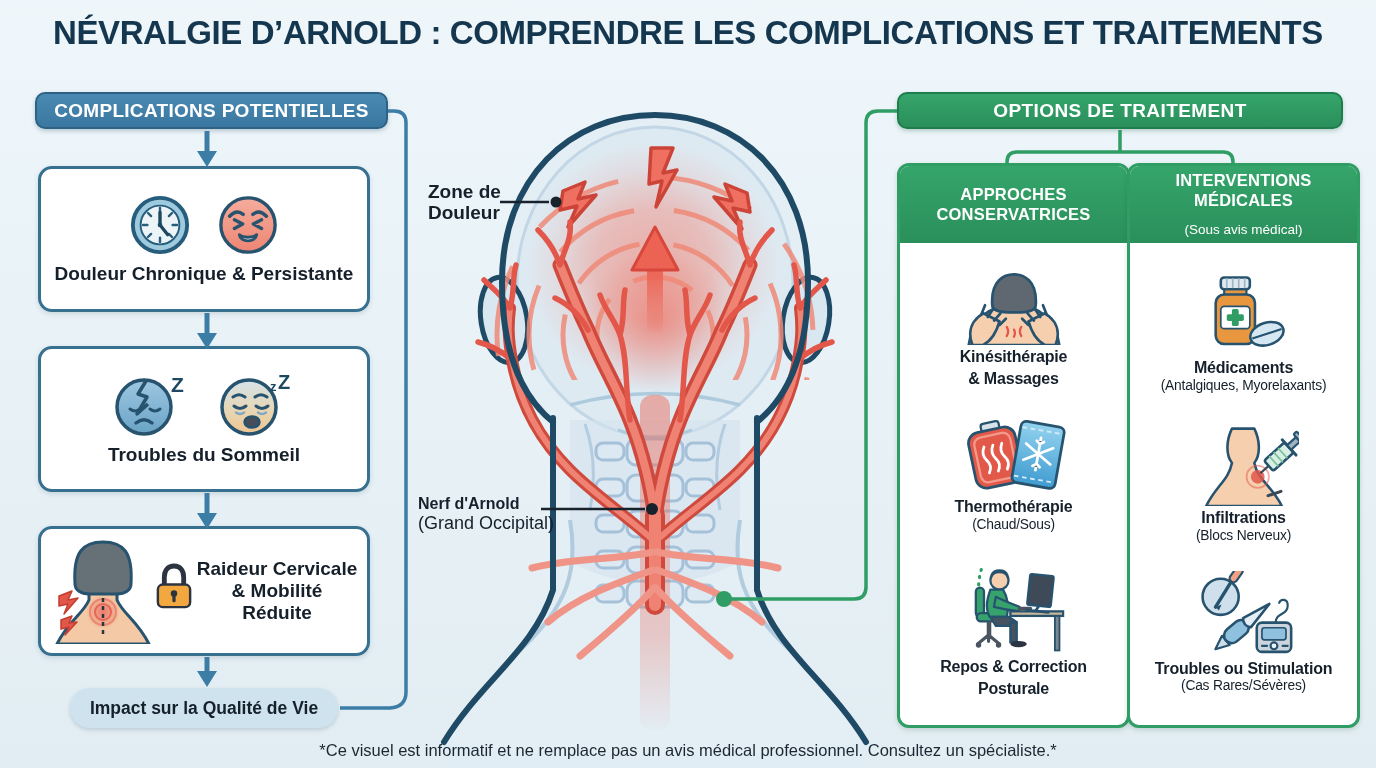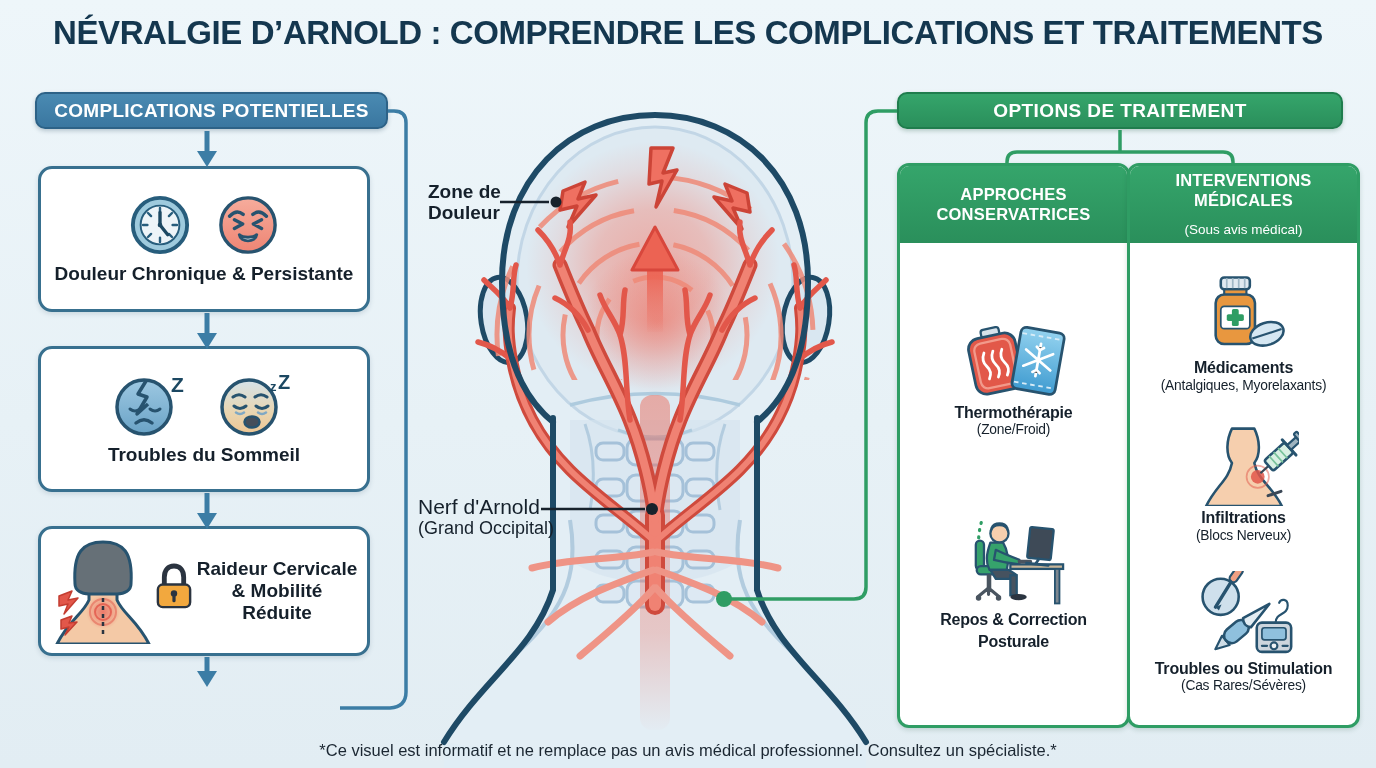--- a/index.html
+++ b/index.html
@@ -32,21 +32,21 @@
                 display:flex;flex-direction:column;justify-content:center;text-align:center;padding:4px 2px;}
   .tcard .chead .t{font-size:16.5px;font-weight:800;line-height:1.18;letter-spacing:.2px;}
   .tcard .chead .s{font-size:13.5px;font-weight:400;line-height:1.15;margin-top:12px;}
   .tcard .cbody{flex:1;display:flex;flex-direction:column;justify-content:space-evenly;
                 align-items:center;padding:4px 2px;}
   .titem{display:flex;flex-direction:column;align-items:center;}
   .titem .l1{font-size:16px;font-weight:700;line-height:1.18;text-align:center;letter-spacing:-0.2px;margin-top:3px;}
   .titem .l2{font-size:13.8px;font-weight:400;line-height:1.15;text-align:center;letter-spacing:-0.2px;}
   .anno{z-index:6;}
   .anno .b1{font-size:19px;font-weight:700;line-height:1.12;}
-  .nerve-l{font-size:21px;font-weight:400;line-height:1.1;}
+  .nerve-l{font-size:16px;font-weight:700;line-height:1.1;}
   .nerve-s{font-size:18px;font-weight:400;line-height:1.15;}
   .footer{left:0;top:741px;width:1376px;text-align:center;font-size:16.5px;font-weight:500;
           color:#1b2732;z-index:6;}
   svg{display:block;}
   #overlay{position:absolute;left:0;top:0;z-index:5;pointer-events:none;}
   #anat{position:absolute;left:420px;top:90px;z-index:1;}
 </style>
 </head>
 <body>
 
@@ -275,29 +275,43 @@
         <circle cx="26" cy="39" r="4" fill="#2b3440"></circle>
           <rect x="24" y="41" width="4" height="9" rx="2" fill="#2b3440"></rect>
       </svg>
     </div>
     <div style="flex:1;text-align:center;">
       <div class="lbl" style="margin-top:0;">Raideur Cervicale</div>
       <div class="lbl" style="margin-top:0;">&amp; Mobilité Réduite</div>
     </div>
   </div>
 
+  <div class="abs pill">Impact sur la Qualité de Vie</div>
 
   <div class="abs hdr-green">OPTIONS DE TRAITEMENT</div>
 
   <div class="abs tcard" style="left:897px;">
     <div class="chead">
       <div class="t">APPROCHES</div>
       <div class="t">CONSERVATRICES</div>
     </div>
     <div class="cbody">
+      <div class="titem">
+        <svg width="112" height="76" viewBox="0 0 120 84">
+          <path d="M10,84 C14,56 32,40 60,40 C88,40 106,56 110,84 Z" fill="#f6cfae" stroke="#27536f" stroke-width="3" stroke-linejoin="round"></path>
+          <path d="M36,40 C34,12 50,6 60,6 C70,6 86,12 84,40 C84,46 76,48 60,48 C44,48 36,46 36,40 Z" fill="#5f6870" stroke="#27536f" stroke-width="3"></path>
+          <path d="M14,84 C8,68 14,56 26,49 L44,58 C40,72 34,80 26,84 Z" fill="#f6cfae" stroke="#27536f" stroke-width="3" stroke-linejoin="round"></path>
+          <path d="M24,50 L28,40 M31,53 L37,44 M38,57 L45,49 M44,62 L51,55" stroke="#27536f" stroke-width="3" stroke-linecap="round"></path>
+          <path d="M106,84 C112,68 106,56 94,49 L76,58 C80,72 86,80 94,84 Z" fill="#f6cfae" stroke="#27536f" stroke-width="3" stroke-linejoin="round"></path>
+          <path d="M96,50 L92,40 M89,53 L83,44 M82,57 L75,49 M76,62 L69,55" stroke="#27536f" stroke-width="3" stroke-linecap="round"></path>
+          <path d="M52,64 q3,5 0,10 M68,64 q-3,5 0,10 M60,67 q2,4 0,8" fill="none" stroke="#e2574a" stroke-width="2.5" stroke-linecap="round"></path>
+        </svg>
+        <div class="l1">Kinésithérapie</div>
+        <div class="l1">&amp; Massages</div>
+      </div>
       <div class="titem">
         <svg width="116" height="84" viewBox="0 0 124 92">
           <defs>
               <linearGradient id="coldG" x1="0" y1="0" x2="0" y2="1">
             <stop offset="0%" stop-color="#93d2ef"></stop>
                 <stop offset="100%" stop-color="#3f9bd0"></stop>
               </linearGradient>
             </defs>
           <g transform="rotate(-12 42 52)">
             <rect x="33" y="12" width="20" height="10" rx="3" fill="#d7e2ea" stroke="#27536f" stroke-width="2.5"></rect>
@@ -308,21 +322,21 @@
           <g transform="rotate(10 88 50)">
             <rect x="64" y="14" width="48" height="68" rx="6" fill="url(#coldG)" stroke="#27536f" stroke-width="3"></rect>
             <path d="M66,21 h44 M66,75 h44" stroke="#d8ecf7" stroke-width="2" stroke-dasharray="5 4"></path>
             <g stroke="#fff" stroke-width="3" stroke-linecap="round">
               <path d="M88,29 V65 M73,38 L103,56 M103,38 L73,56"></path>
               <path d="M84,33 l4,3 l4,-3 M84,61 l4,-3 l4,3"></path>
             </g>
           </g>
         </svg>
         <div class="l1">Thermothérapie</div>
-        <div class="l2">(Zone/Froid)</div>
+        <div class="l2">(Chaud/Sous)</div>
       </div>
       <div class="titem">
         <svg width="118" height="100" viewBox="0 0 124 110">
           <path d="M26,16 C22,30 22,46 26,58" fill="none" stroke="#2f9d64" stroke-width="3.5" stroke-linecap="round" stroke-dasharray="1 7"></path>
           <rect x="20" y="36" width="9" height="32" rx="4.5" fill="#36a26c" stroke="#27536f" stroke-width="2.5"></rect>
           <rect x="21" y="64" width="28" height="9" rx="4.5" fill="#36a26c" stroke="#27536f" stroke-width="2.5"></rect>
           <rect x="32" y="73" width="5" height="15" fill="#4a5560"></rect>
           <path d="M34,88 L22,98 M34,88 L46,98 M34,88 V95" stroke="#4a5560" stroke-width="3.5" stroke-linecap="round"></path>
           <circle cx="23" cy="99" r="3" fill="#4a5560"></circle>
             <circle cx="45" cy="99" r="3" fill="#4a5560"></circle>

